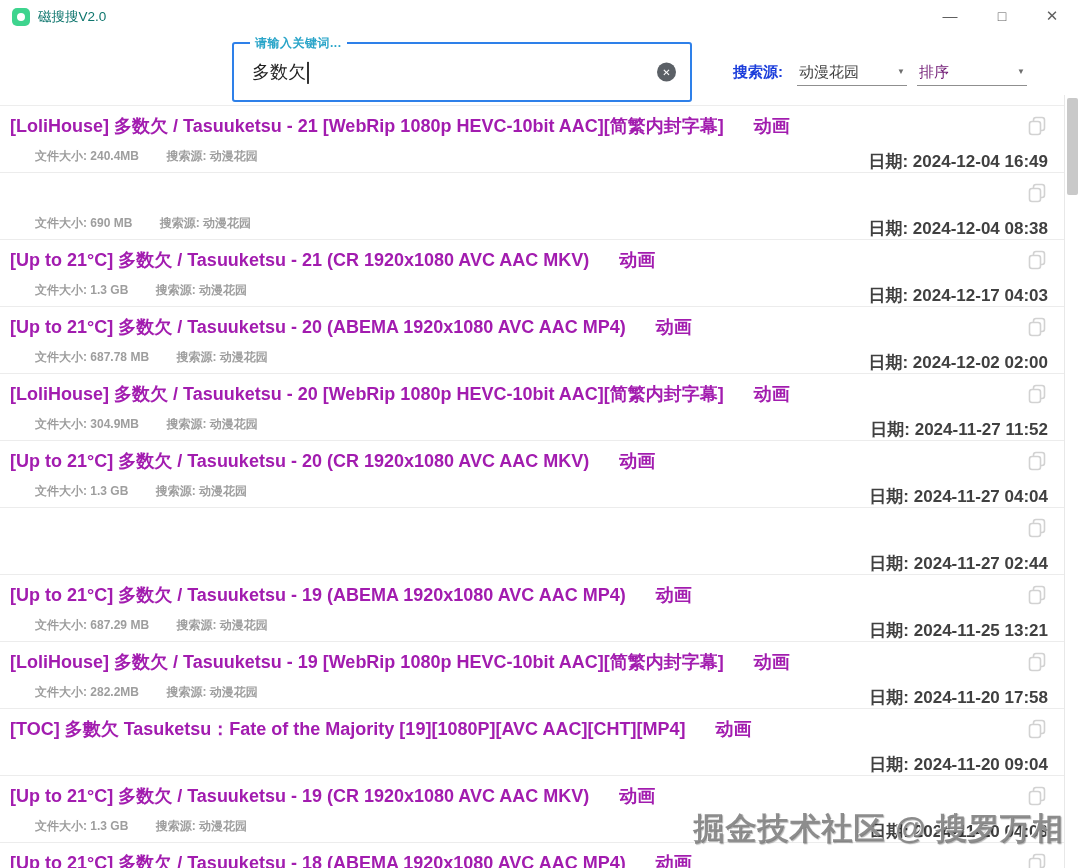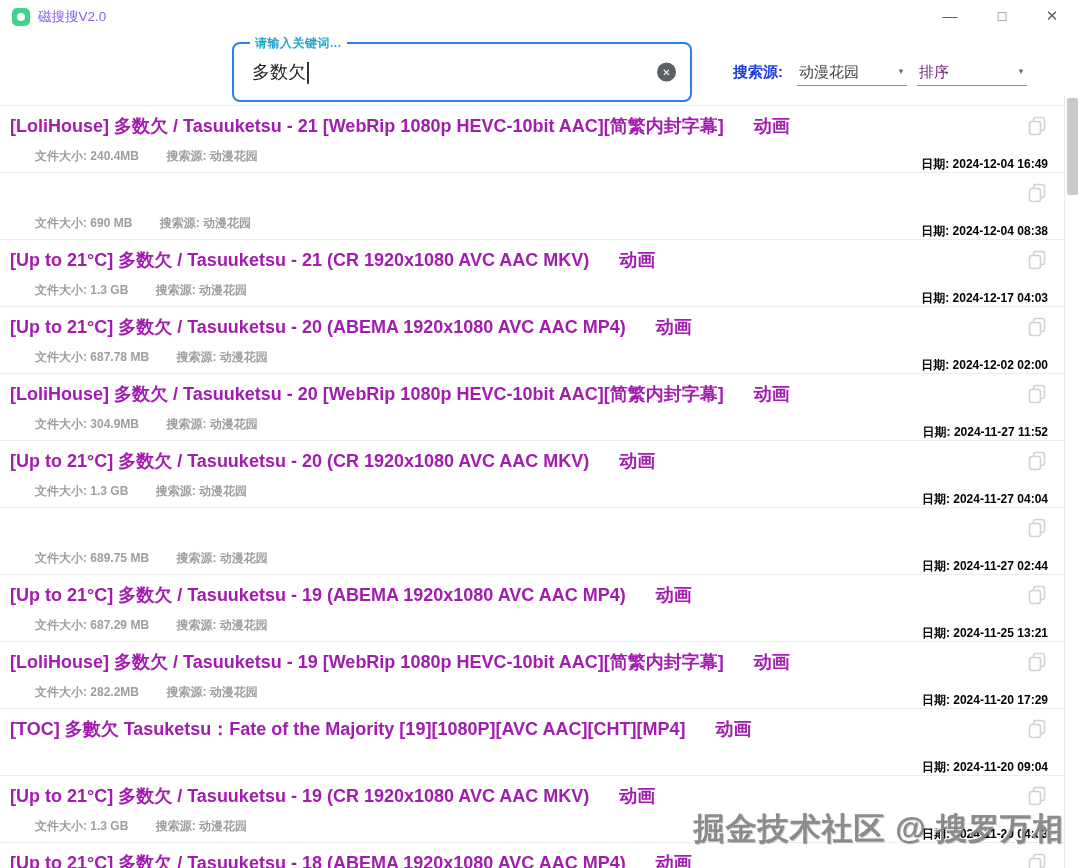--- a/index.html
+++ b/index.html
@@ -6,29 +6,29 @@
   body{
     width:1080px;height:868px;overflow:hidden;position:relative;
     background:#ffffff;font-family:"Liberation Sans","DejaVu Sans",sans-serif;
     -webkit-font-smoothing:antialiased;
   }
   
   .titlebar{position:absolute;left:0;top:0;width:1080px;height:34px;background:#fff;}
   .app-icon{position:absolute;left:12px;top:8px;width:18px;height:18px;border-radius:5px;
     background:#3ed48e;display:flex;align-items:center;justify-content:center;}
   .app-icon-dot{width:8px;height:8px;border-radius:50%;background:#ffffff;}
-  .app-title{position:absolute;left:38px;top:0;height:34px;line-height:34px;font-size:13.5px;color:#8b5cf6;}
+  .app-title{position:absolute;left:38px;top:0;height:34px;line-height:34px;font-size:13.5px;color:#0f766e;}
   .win-btn{position:absolute;top:0;width:40px;height:34px;line-height:32px;text-align:center;
     color:#5f5f5f;cursor:pointer;user-select:none;}
   .win-min{right:110px;font-size:15px;}
   .win-max{right:58px;font-size:14px;}
   .win-close{right:8px;font-size:15px;}
   
   .search-box{position:absolute;left:232px;top:42px;width:460px;height:60px;box-sizing:border-box;
-    border:2px solid #2e80e9;border-radius:8px;background:#fff;}
+    border:2px solid #2e80e9;border-radius:3px;background:#fff;}
   .search-label{position:absolute;left:16px;top:-9px;background:#fff;padding:0 5px;
     font-size:12px;font-weight:bold;color:#2aa5c9;letter-spacing:0.5px;}
   .search-value{position:absolute;left:18px;top:50%;transform:translateY(-50%);
     font-size:18px;color:#1f1f1f;white-space:nowrap;}
   .caret{display:inline-block;width:1.5px;height:22px;background:#333;vertical-align:middle;margin-left:1px;}
   .clear-btn{position:absolute;right:14px;top:50%;transform:translateY(-50%);
     width:19px;height:19px;border-radius:50%;background:#5b6066;color:#fff;
     font-size:10px;line-height:19px;text-align:center;font-weight:bold;cursor:pointer;}
   .filter-label{position:absolute;left:733px;top:63px;font-size:15px;font-weight:bold;color:#1c3edb;}
   .dd{position:absolute;top:58px;height:28px;box-sizing:border-box;border-bottom:1px solid #8f8f8f;cursor:pointer;}
@@ -38,21 +38,21 @@
   .dd-sort .dd-value{color:#701a75;}
   .dd-arrow{position:absolute;right:2px;top:9px;font-size:8px;color:#6d6d6d;}
   
   .results{position:absolute;left:0;top:105px;width:1080px;height:763px;border-top:1px solid #ededed;overflow:hidden;}
   .row{position:relative;height:67px;box-sizing:border-box;border-bottom:1px solid #ececec;background:#fff;}
   .row-title{position:absolute;left:10px;top:8px;font-size:18px;font-weight:bold;color:#a21caf;white-space:nowrap;}
   .cat{margin-left:30px;}
   .copy-btn{position:absolute;right:34px;top:10px;width:18px;height:20px;cursor:pointer;}
   .row-meta{position:absolute;left:35px;top:42px;font-size:12px;font-weight:bold;color:#9e9e9e;white-space:nowrap;}
   .row-meta .meta-item + .meta-item{margin-left:24px;}
-  .row-date{position:absolute;right:32px;top:44px;font-size:12px;font-weight:bold;color:#000000;white-space:nowrap;margin-top:6px;}
+  .row-date{position:absolute;right:32px;top:44px;font-size:17px;font-weight:bold;color:#404040;white-space:nowrap;}
   
   .scroll-track{position:absolute;right:0;top:95px;width:16px;height:773px;background:#fff;
     border-left:1px solid #e8e8e8;box-sizing:border-box;}
   .scroll-thumb{position:absolute;left:2px;top:3px;width:11px;height:97px;background:#c9c9c9;border-radius:2px;cursor:pointer;}
   
   .watermark{position:absolute;right:16px;top:808px;z-index:6;font-size:31px;font-weight:bold;
     color:rgba(125,125,125,0.88);letter-spacing:1px;white-space:nowrap;pointer-events:none;
     text-shadow:-1px -1px 0 rgba(255,255,255,0.95),1px 1px 1px rgba(0,0,0,0.3);}
 </style>
 </head>
@@ -170,24 +170,20 @@
     </div>
     <div class="row-date"><span>日期:</span> <span>2024-11-27 04:04</span></div>
   </div>
     <div class="row">
     <span class="copy-btn">
       <svg width="18" height="20" viewBox="0 0 18 20">
         <rect x="5.5" y="1.5" width="11" height="13" rx="2.5" fill="none" stroke="#d2d2d2" stroke-width="1.6"></rect>
         <rect x="1.5" y="5.5" width="11" height="13" rx="2.5" fill="#ffffff" stroke="#d2d2d2" stroke-width="1.6"></rect>
       </svg>
     </span>
-    <div class="row-meta">
-      <span class="meta-item"><span>文件大小:</span> <span>689.75 MB</span></span>
-      <span class="meta-item"><span>搜索源:</span> <span>动漫花园</span></span>
-    </div>
     <div class="row-date"><span>日期:</span> <span>2024-11-27 02:44</span></div>
   </div>
     <div class="row">
     <div class="row-title"><span>[Up to 21°C] 多数欠 / Tasuuketsu - 19 (ABEMA 1920x1080 AVC AAC MP4)</span><span class="cat">动画</span></div>
     <span class="copy-btn">
       <svg width="18" height="20" viewBox="0 0 18 20">
         <rect x="5.5" y="1.5" width="11" height="13" rx="2.5" fill="none" stroke="#d2d2d2" stroke-width="1.6"></rect>
         <rect x="1.5" y="5.5" width="11" height="13" rx="2.5" fill="#ffffff" stroke="#d2d2d2" stroke-width="1.6"></rect>
       </svg>
     </span>
@@ -202,21 +198,21 @@
     <span class="copy-btn">
       <svg width="18" height="20" viewBox="0 0 18 20">
         <rect x="5.5" y="1.5" width="11" height="13" rx="2.5" fill="none" stroke="#d2d2d2" stroke-width="1.6"></rect>
         <rect x="1.5" y="5.5" width="11" height="13" rx="2.5" fill="#ffffff" stroke="#d2d2d2" stroke-width="1.6"></rect>
       </svg>
     </span>
     <div class="row-meta">
       <span class="meta-item"><span>文件大小:</span> <span>282.2MB</span></span>
       <span class="meta-item"><span>搜索源:</span> <span>动漫花园</span></span>
     </div>
-    <div class="row-date"><span>日期:</span> <span>2024-11-20 17:29</span></div>
+    <div class="row-date"><span>日期:</span> <span>2024-11-20 17:58</span></div>
   </div>
     <div class="row">
     <div class="row-title"><span>[TOC] 多數欠 Tasuketsu：Fate of the Majority [19][1080P][AVC AAC][CHT][MP4]</span><span class="cat">动画</span></div>
     <span class="copy-btn">
       <svg width="18" height="20" viewBox="0 0 18 20">
         <rect x="5.5" y="1.5" width="11" height="13" rx="2.5" fill="none" stroke="#d2d2d2" stroke-width="1.6"></rect>
         <rect x="1.5" y="5.5" width="11" height="13" rx="2.5" fill="#ffffff" stroke="#d2d2d2" stroke-width="1.6"></rect>
       </svg>
     </span>
     <div class="row-date"><span>日期:</span> <span>2024-11-20 09:04</span></div>

